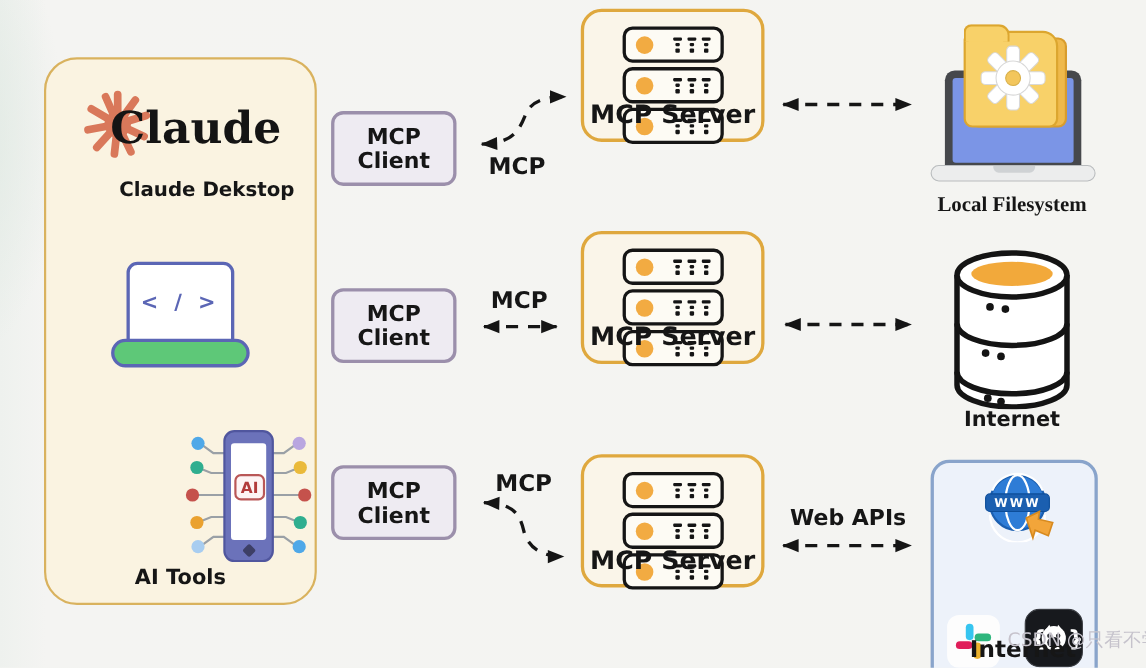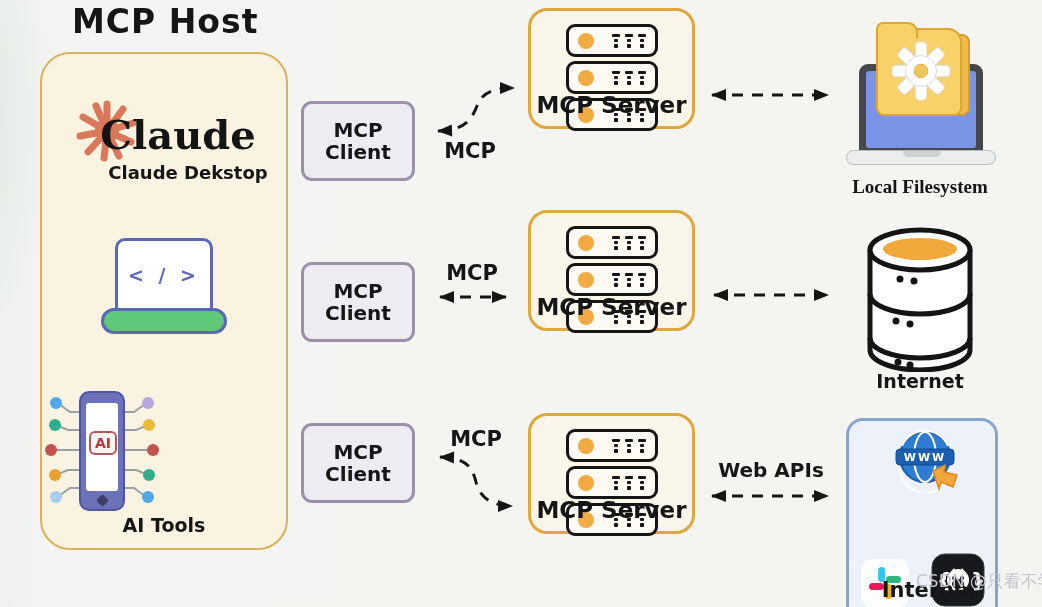--- a/index.html
+++ b/index.html
@@ -16,42 +16,42 @@
   }
   .hand{ font-weight:700; color:#161616; }
 
   
   .page-title{ position:absolute; left:72px; top:2px; font-size:33px; letter-spacing:1px; }
 
   
   .host-box{ position:absolute; left:40px; top:52px; width:248px; height:498px;
     background:#faf3e1; border:2px solid #d9b25e; border-radius:30px; }
 
-  .claude-wordmark{ position:absolute; top:46px; left:0; right:0; height:68px;
+  .claude-wordmark{ position:absolute; top:28px; left:0; right:0; height:68px;
     display:flex; justify-content:center; align-items:center;padding-left:28px; }
   .claude-wordmark .wordwrap{ position:relative; }
   .claude-burst{ position:absolute; left:-26px; top:-13px; width:66px; height:66px; }
   .claude-text{ position:relative; font-family:"DejaVu Serif","Liberation Serif",serif;
     font-size:40px; font-weight:700; color:#141414; z-index:2; }
   .claude-label{ position:absolute; top:108px; left:0; right:0; text-align:center; font-size:18px;padding-left:48px; }
 
   .ide-icon{ position:absolute; top:184px; left:0; right:0;
     display:flex; flex-direction:column; align-items:center; }
   .ide-screen{ width:98px; height:74px; background:#ffffff; border:3px solid #5b66b5;
     border-radius:10px 10px 4px 4px; display:flex; align-items:center; justify-content:center;
     color:#5b66b5; font-size:19px; font-weight:700; letter-spacing:4px; }
   .ide-base{ width:126px; height:26px; background:#5ec878; border:3px solid #5b66b5;
     border-radius:13px; margin-top:-4px; }
   .ide-label{ position:absolute; top:296px; left:0; right:0; text-align:center; font-size:19px; }
 
-  .ai-icon{ position:absolute; top:336px; left:0; right:0; display:flex; justify-content:flex-start; }
+  .ai-icon{ position:absolute; top:336px; left:16px; right:0; display:flex; justify-content:flex-end; }
   .ai-label{ position:absolute; top:460px; left:0; right:0; text-align:center; font-size:19px; }
 
   
-  .client-box{ position:absolute; left:301px; width:114px; height:80px;
+  .client-box{ position:absolute; left:301px; width:114px; height:68px;
     background:#eeebf2; border:3px solid #9b8fab; border-radius:11px;
     display:flex; align-items:center; justify-content:center; text-align:center;
     font-size:20px; font-weight:700; line-height:1.12; color:#161616; }
   .client-1{ top:101px; } .client-2{ top:262px; } .client-3{ top:423px; }
   .client-box span{ width:70px; }
 
   
   .server-box{ position:absolute; left:528px; width:167px; height:121px;
     background:#faf5e9; border:3px solid #dfa83e; border-radius:19px; }
   .server-1{ top:8px; } .server-2{ top:210px; } .server-3{ top:413px; }
@@ -108,21 +108,20 @@
   .watermark{ position:absolute; left:916px; top:570px; width:130px; font-size:17px;
     color:#c6c3cc; white-space:nowrap; z-index:5; font-weight:400; }
 
   .arrows{ position:absolute; left:0; top:0; pointer-events:none; }
 </style>
 </head>
 <body>
 
 <div class="canvas">
 
-  <div class="page-title hand">MCP Host</div>
 
   <div class="host-box">
 
     <div class="claude-wordmark">
       <div class="wordwrap">
         <svg class="claude-burst" viewBox="0 0 66 66">
           <g stroke="#d9785a" stroke-width="7" stroke-linecap="round">
             <line x1="33" y1="33" x2="33" y2="6"></line>
             <line x1="33" y1="33" x2="49" y2="11"></line>
             <line x1="33" y1="33" x2="59" y2="25"></line>

